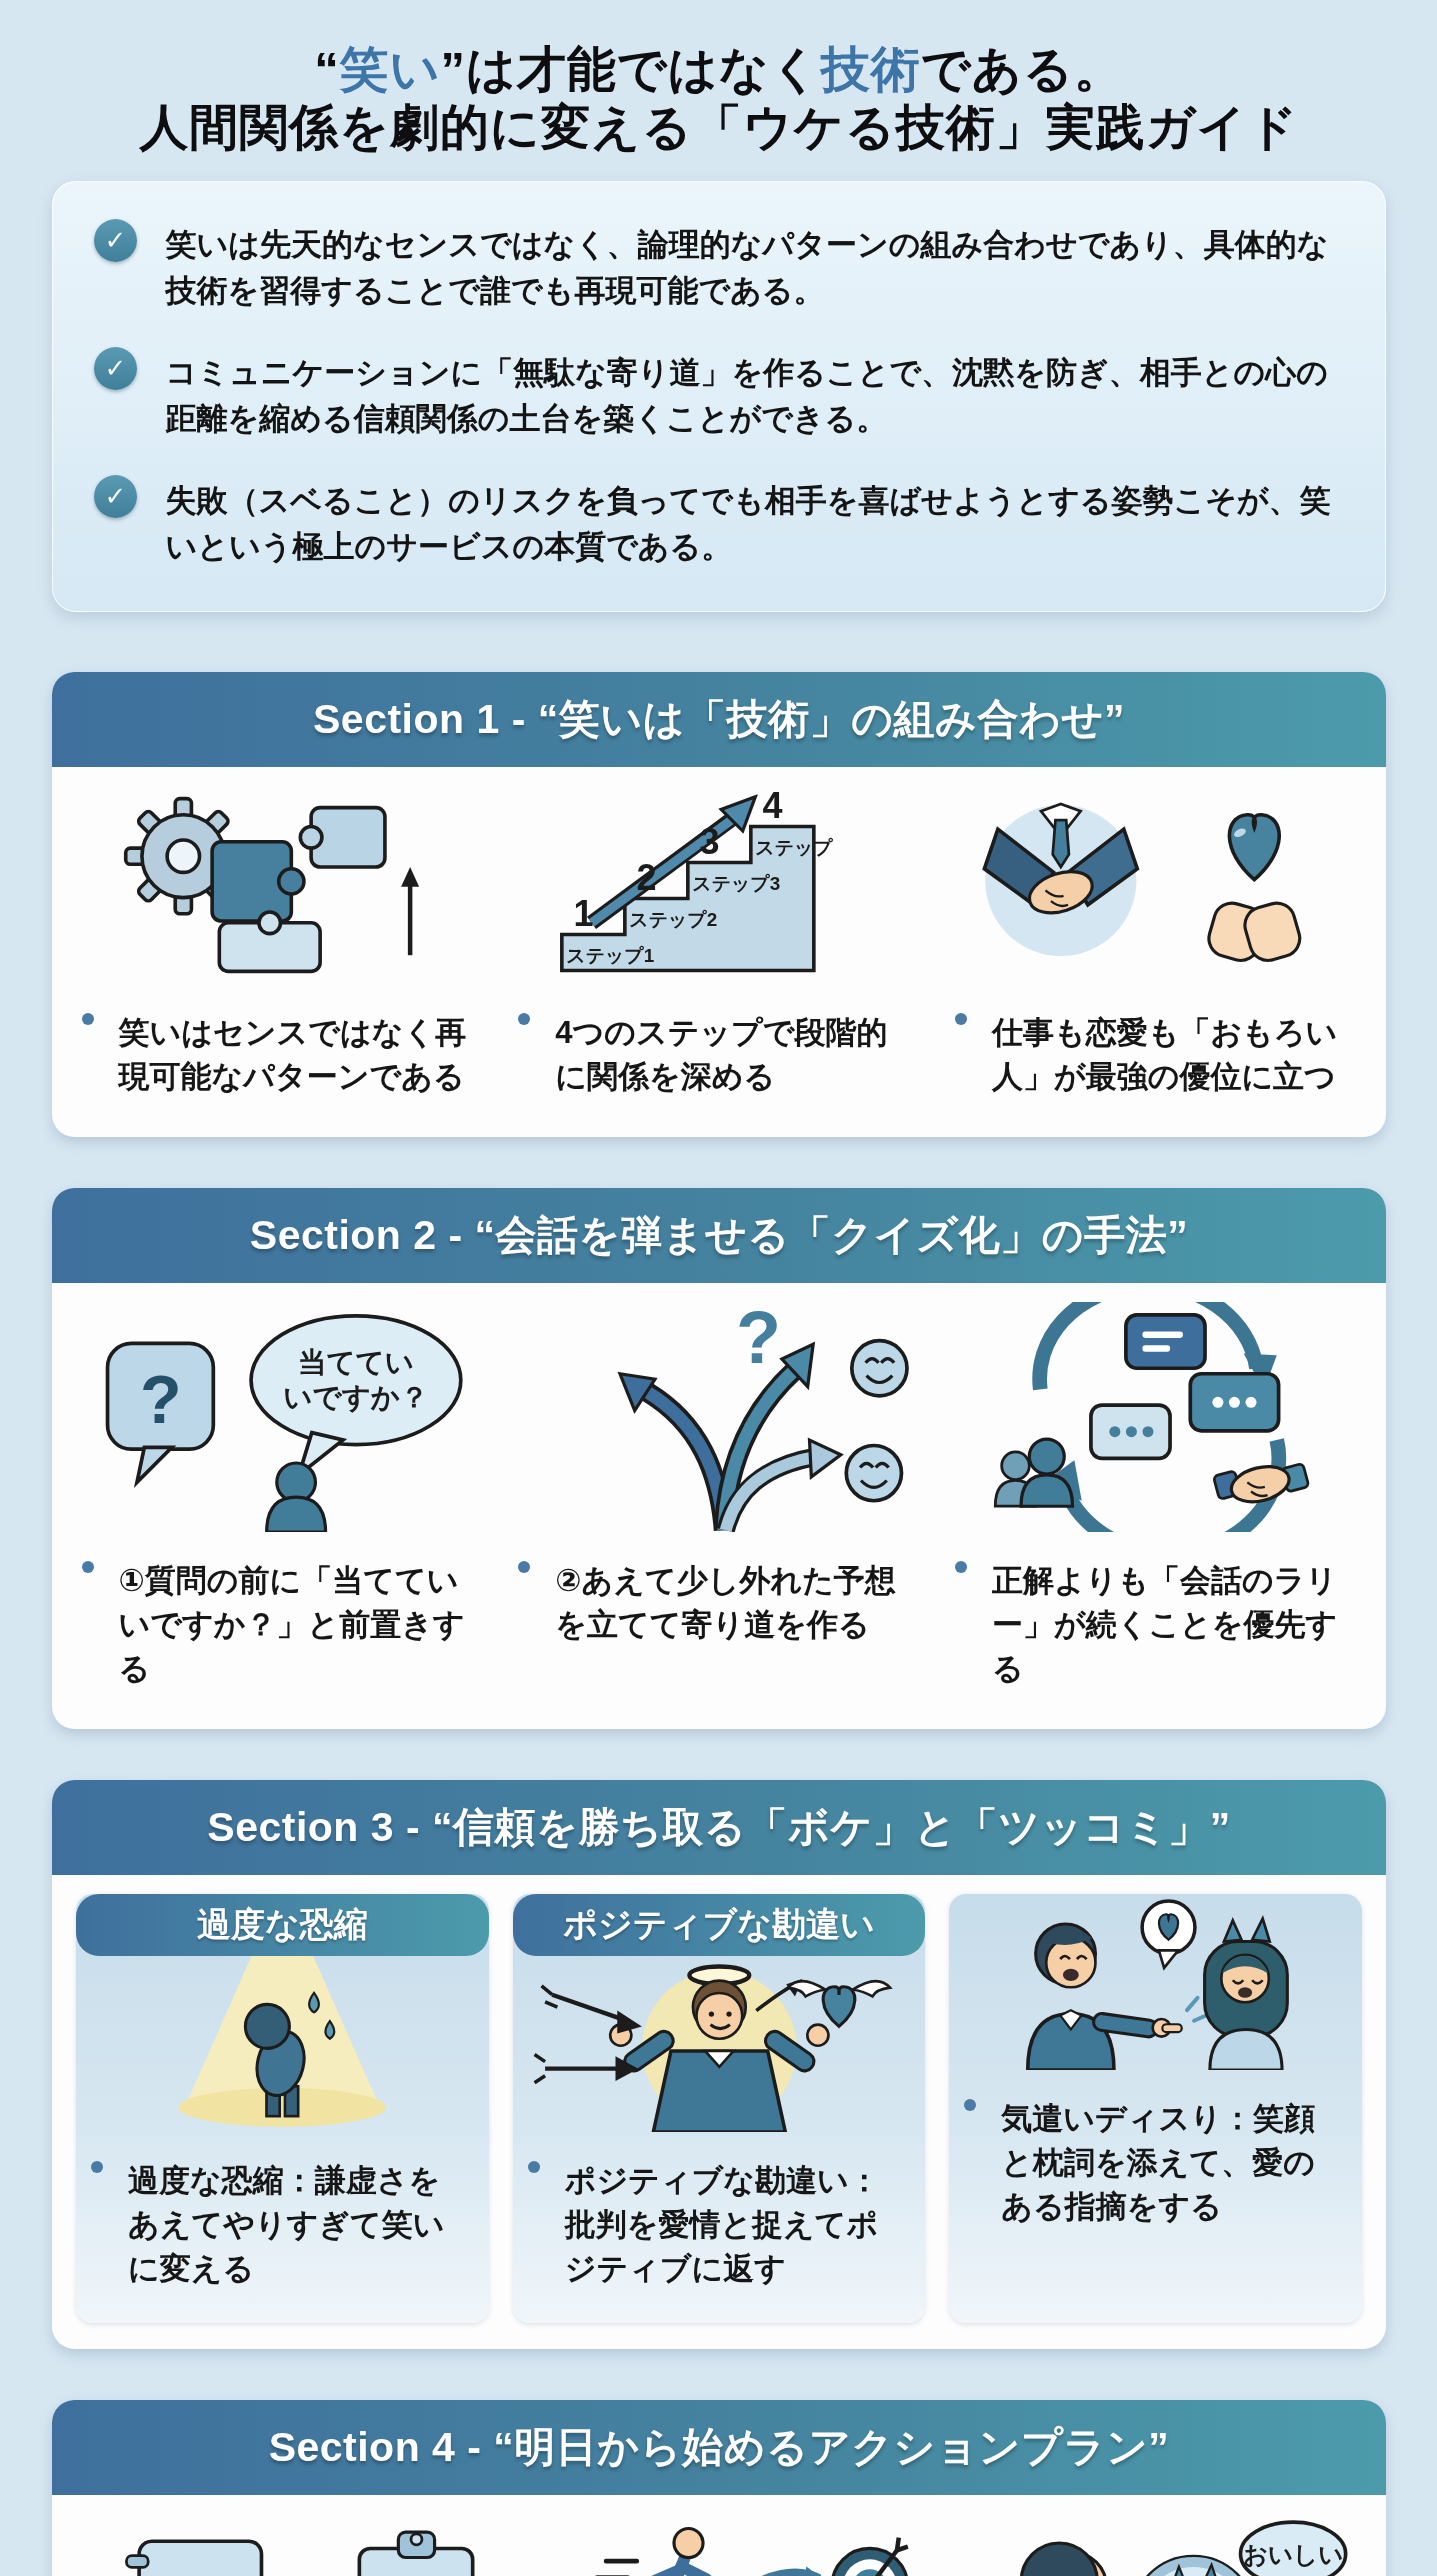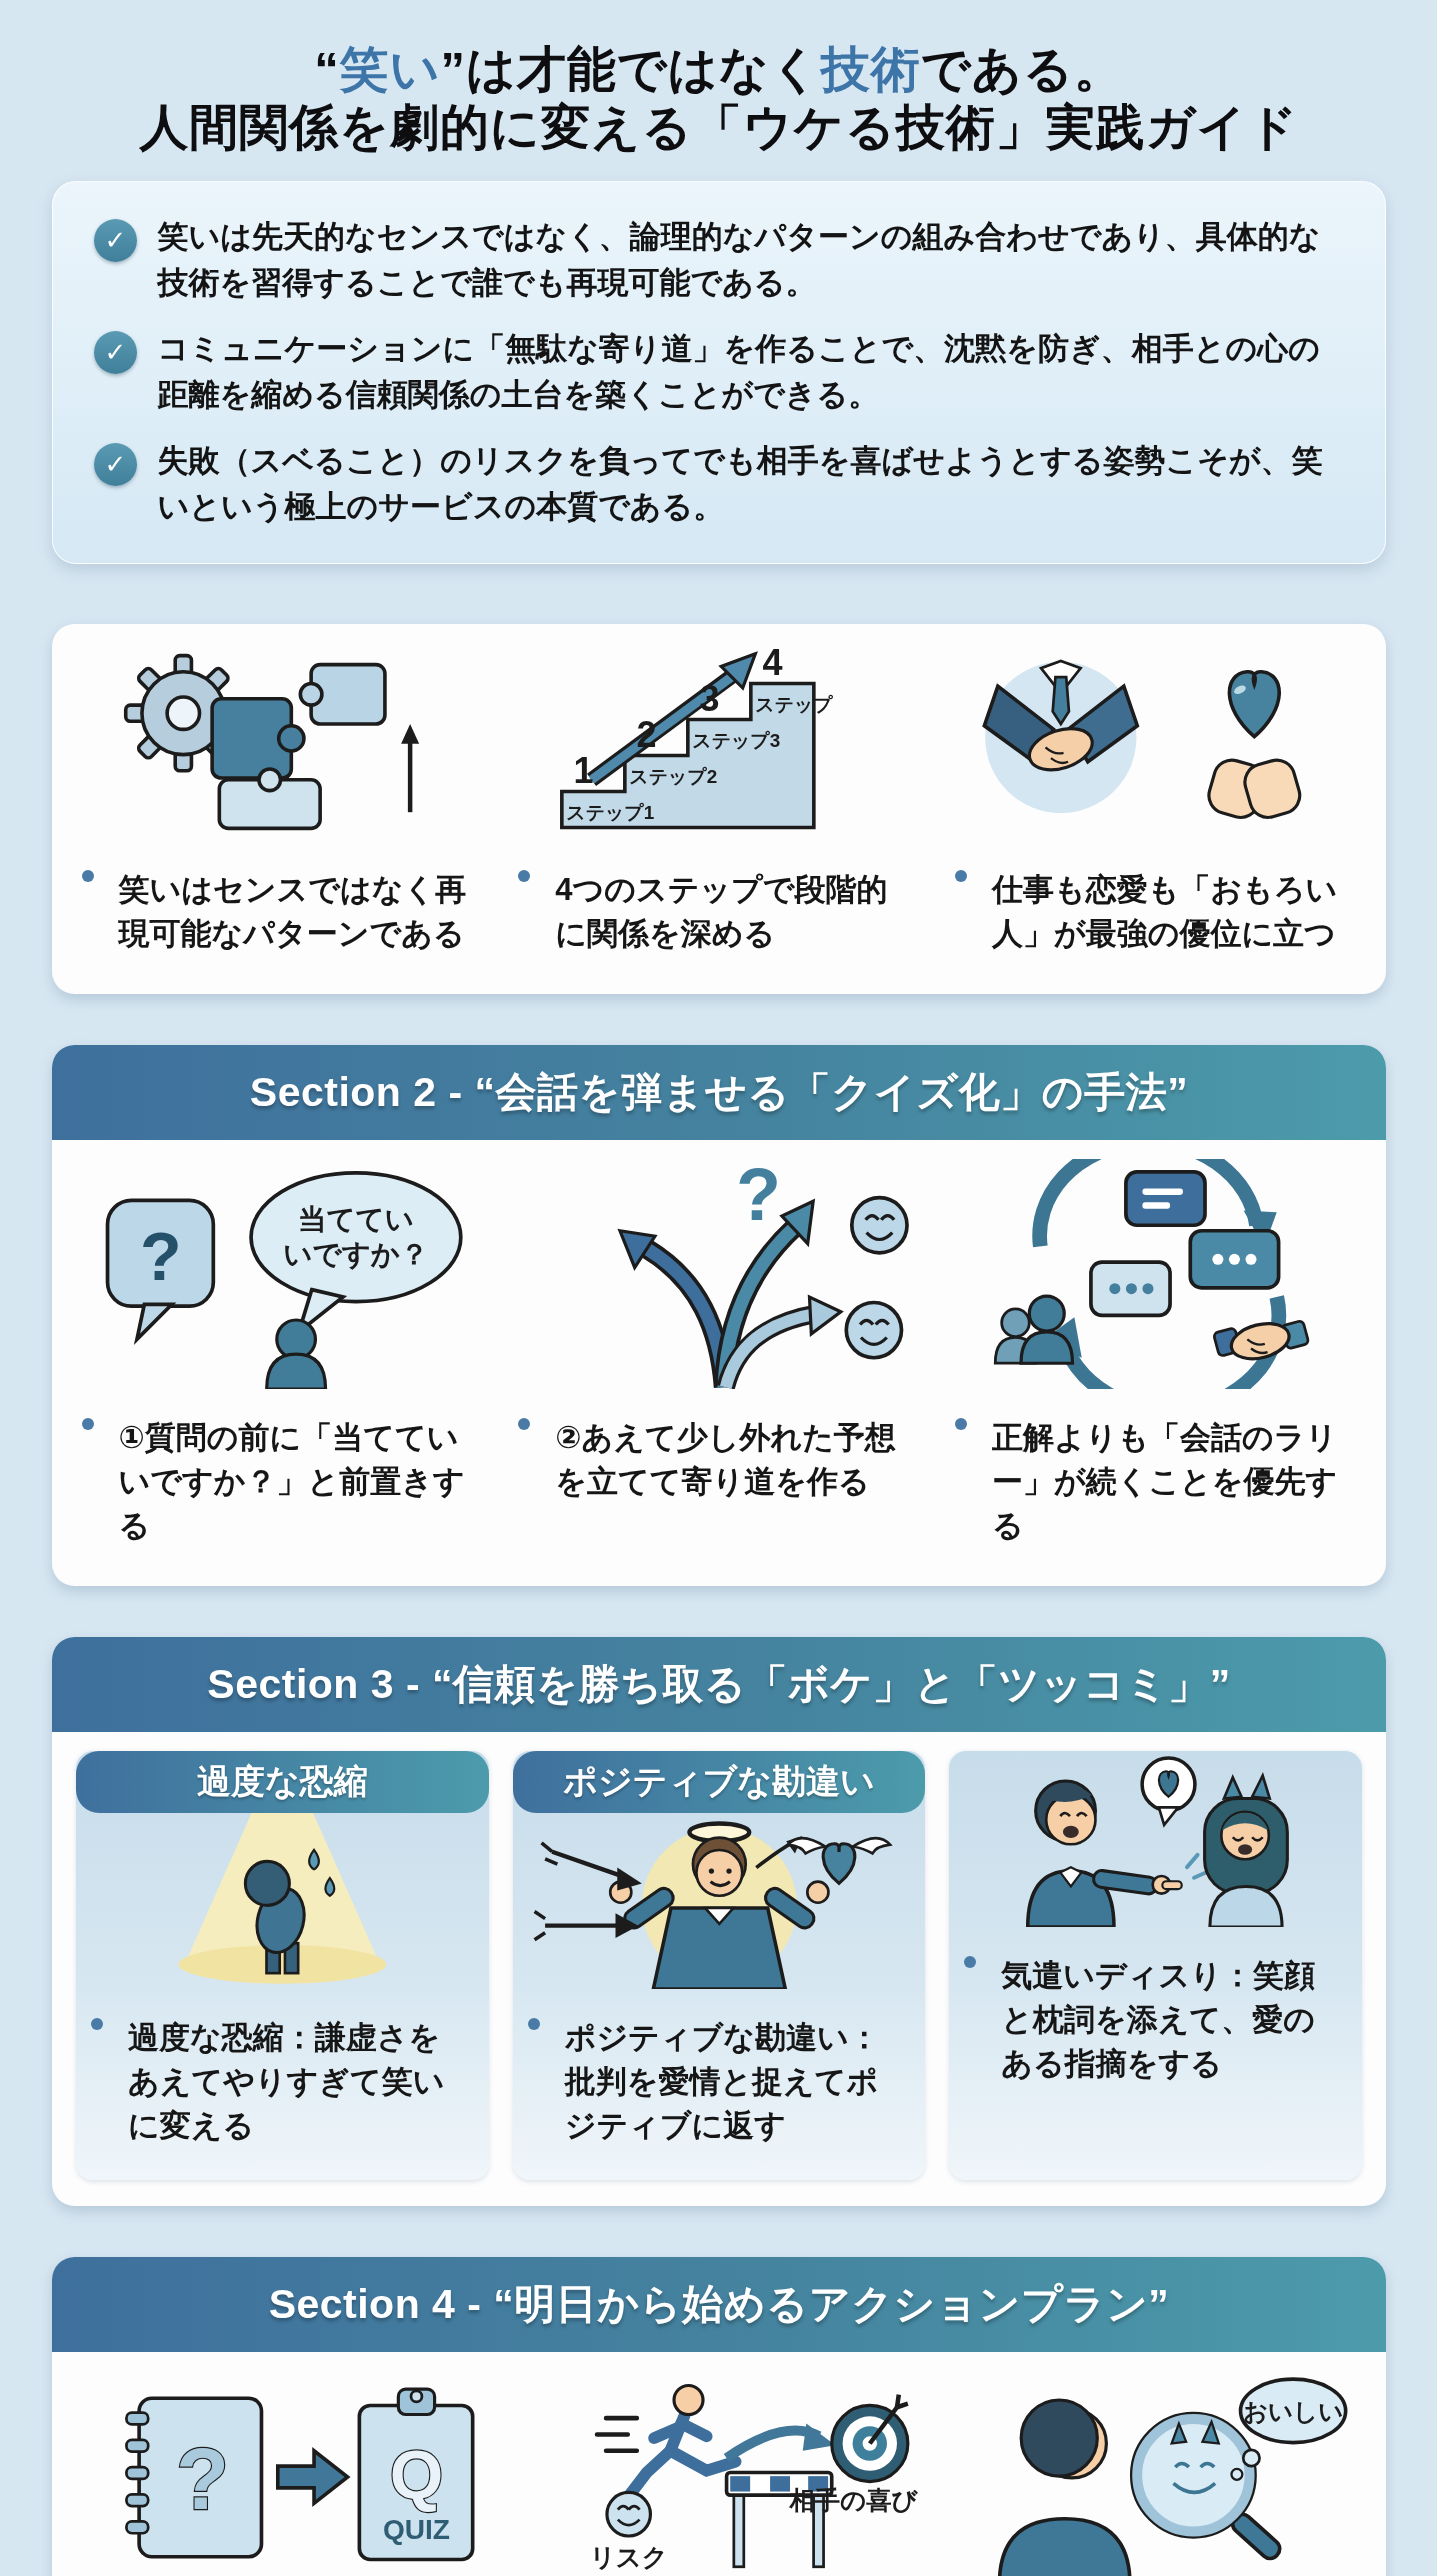--- a/index.html
+++ b/index.html
@@ -29,21 +29,21 @@
   .summary-item{display:flex;align-items:flex-start;gap:20.6px;margin-bottom:19px;}
   .summary-item:last-child{margin-bottom:0;}
   .check{
     flex:none;width:43px;height:43px;border-radius:50%;
     background:linear-gradient(180deg,#5b9ab3,#3f7f99);
     color:#fff;font-size:26px;font-weight:800;
     display:flex;align-items:center;justify-content:center;
     box-shadow:0 1.9px 3.7px rgba(40,70,90,.35);
     margin-top:5.6px;
   }
-  .summary-item p{margin:0;font-size:31px;font-weight:800;line-height:1.5;font-family:Liberation Serif, serif;}
+  .summary-item p{margin:8px;font-size:31px;font-weight:800;line-height:1.5;font-family:Liberation Serif, serif;}
 
   
   .section{
     background:#fdfdfe;border-radius:22.5px;overflow:hidden;
     box-shadow:0 5.6px 13px rgba(70,100,130,.22);
     margin-top:51px;
   }
   .section.first{margin-top:60px;}
   .section-header{
     height:95px;display:flex;align-items:center;justify-content:center;
@@ -98,20 +98,21 @@
       <span class="check">✓</span>
       <p>コミュニケーションに「無駄な寄り道」を作ることで、沈黙を防ぎ、相手との心の距離を縮める信頼関係の土台を築くことができる。</p>
     </div>
     <div class="summary-item">
       <span class="check">✓</span>
       <p>失敗（スベること）のリスクを負ってでも相手を喜ばせようとする姿勢こそが、笑いという極上のサービスの本質である。</p>
     </div>
   </div>
 
   <div class="section first">
+    <div class="section-header">Section 1 - “笑いは「技術」の組み合わせ”</div>
     <div class="section-body">
 
       <div class="col">
         <div class="art h1">
           <svg viewBox="0 0 440 220" preserveAspectRatio="xMidYMid meet">
             <g transform="translate(110,78)" stroke="#1c1c1c" stroke-width="4" fill="#b6cddd">
               <rect x="-9" y="-64" width="18" height="22" rx="5"></rect>
               <rect x="-9" y="-64" width="18" height="22" rx="5" transform="rotate(45)"></rect>
               <rect x="-9" y="-64" width="18" height="22" rx="5" transform="rotate(90)"></rect>
               <rect x="-9" y="-64" width="18" height="22" rx="5" transform="rotate(135)"></rect>

